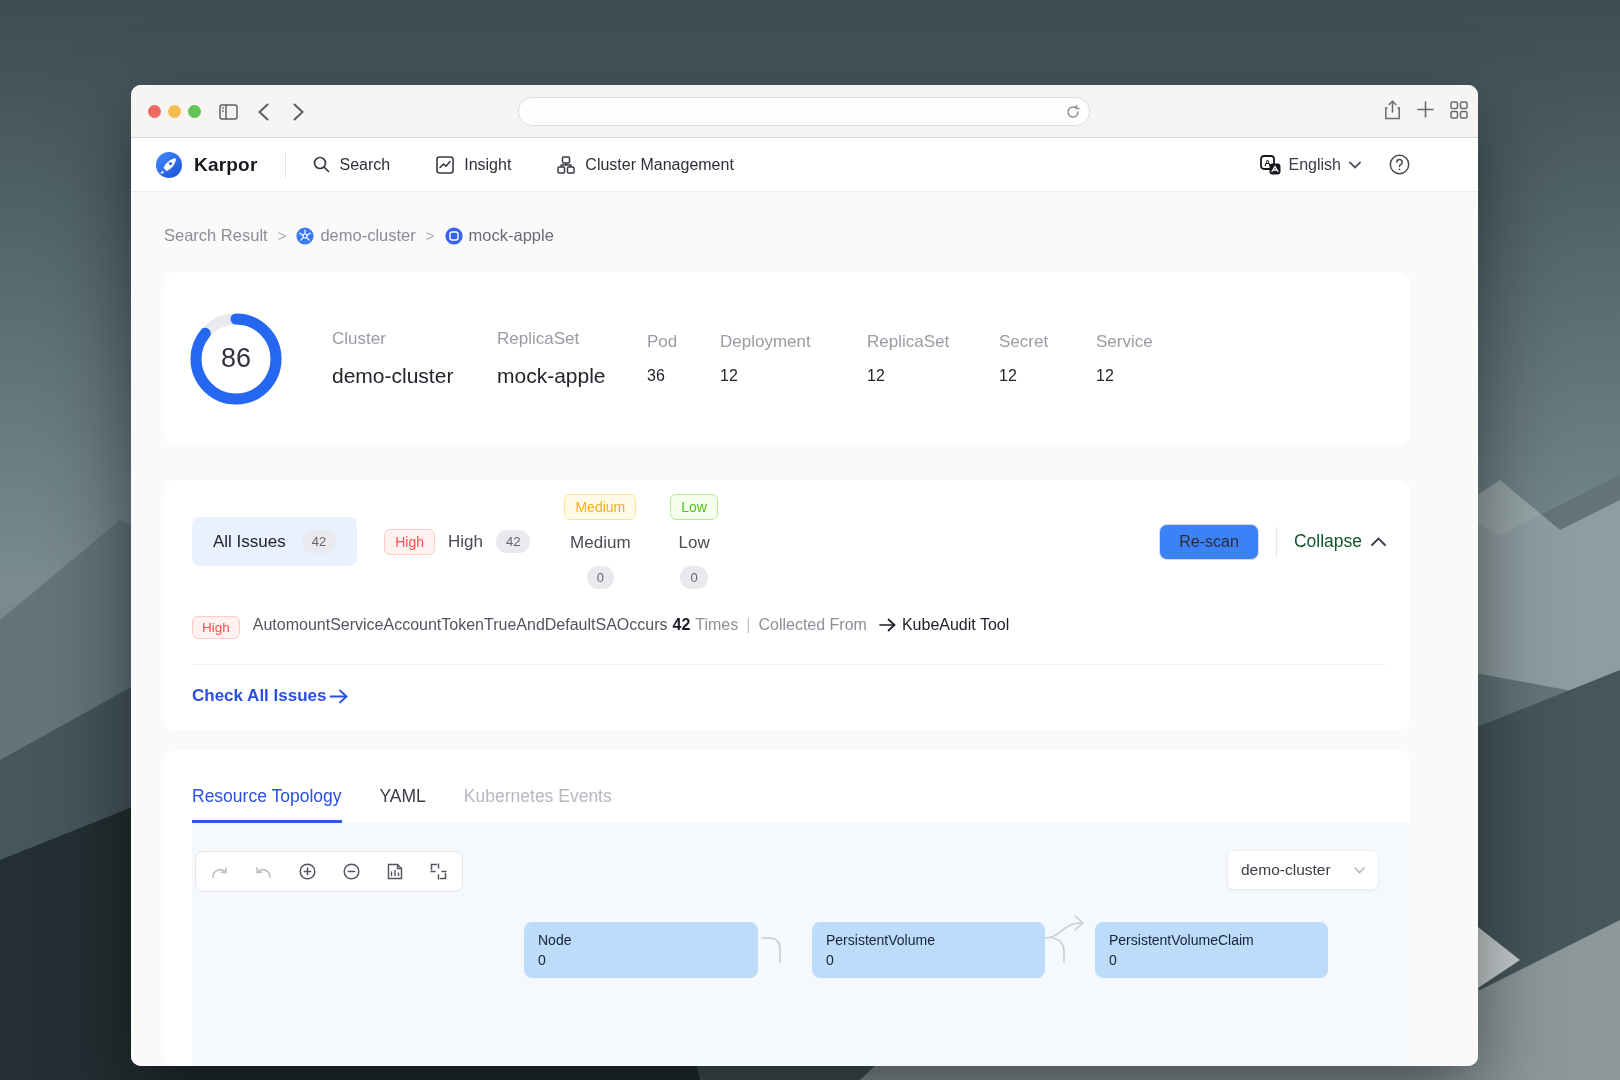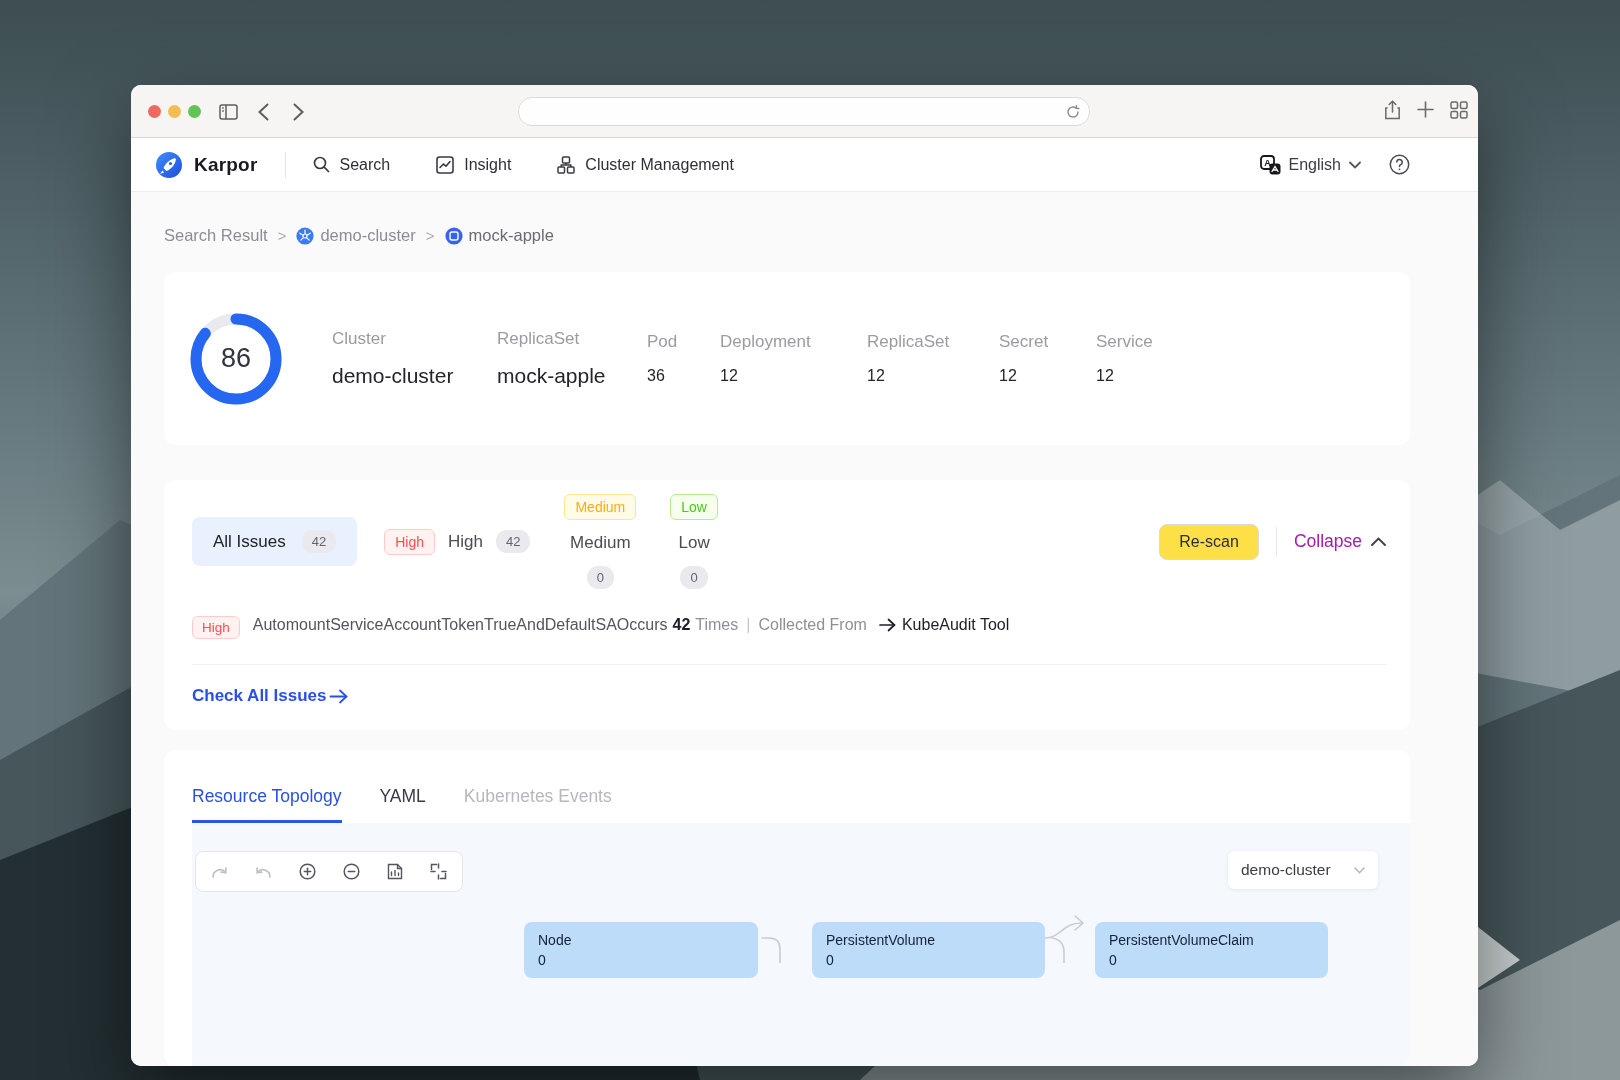--- a/index.html
+++ b/index.html
@@ -70,23 +70,23 @@
   .all-pill .f-label { font-size:17px; color:#22222c; }
   .badge { background:#e9e9ee; color:#63636d; font-size:13px; line-height:1; padding:5px 10px; border-radius:11px; }
   .sev-group { display:flex; align-items:center; gap:13px; margin-left:27px; cursor:pointer; }
   .sev-group + .sev-group { margin-left:34px;flex-direction:column; }
   .tag { font-size:14px; line-height:1; padding:5px 10px; border-radius:6px; border:1px solid; }
   .tag-high { color:#ff4d4f; background:#fff2f0; border-color:#ffccc7; }
   .tag-medium { color:#faad14; background:#fffbe6; border-color:#ffe58f; }
   .tag-low { color:#52c41a; background:#f6ffed; border-color:#b7eb8f; }
   .sev-label { font-size:17px; color:#4c4c56; }
   .issues-right { margin-left:auto; display:flex; align-items:center; }
-  .rescan { border:1px solid #d9d9d9; border-radius:8px; background:#fde047; padding:8px 19px; font-size:16px; color:#2c2c35; cursor:pointer; font-family:inherit; }
+  .rescan { border:1px solid #d9d9d9; border-radius:8px; background:#3b82f6; padding:8px 19px; font-size:16px; color:#2c2c35; cursor:pointer; font-family:inherit; }
   .issues-right .vline { width:1px; height:30px; background:#e6e6ea; margin:0 17px; }
-  .collapse { display:flex; align-items:center; gap:9px; font-size:17.5px; color:#a21caf; cursor:pointer; }
+  .collapse { display:flex; align-items:center; gap:9px; font-size:17.5px; color:#14532d; cursor:pointer; }
 
   .issue-row { margin-top:27px; display:flex; align-items:flex-start; gap:13px; cursor:pointer; }
   .sev-pill-sm { flex:0 0 auto; font-size:13.5px; color:#ff4d4f; background:#fff2f0; border:1px solid #ffccc7; border-radius:6px; padding:3px 9px; margin-top:0; }
   .issue-texts { min-width:0; }
   .issue-title { font-size:16px; color:#54555f; display:flex; align-items:center; white-space:nowrap; }
   .issue-title .t-count { font-weight:700; color:#1d1d27; margin:0 5px; }
   .issue-title .t-times { color:#8f8f98; }
   .issue-title .t-pipe { color:#c6c6cd; margin:0 8px; }
   .issue-title .t-from { color:#8f8f98; }
   .issue-title .t-arrow { color:#1d1d27; margin:0 6px 0 12px; display:flex; }

